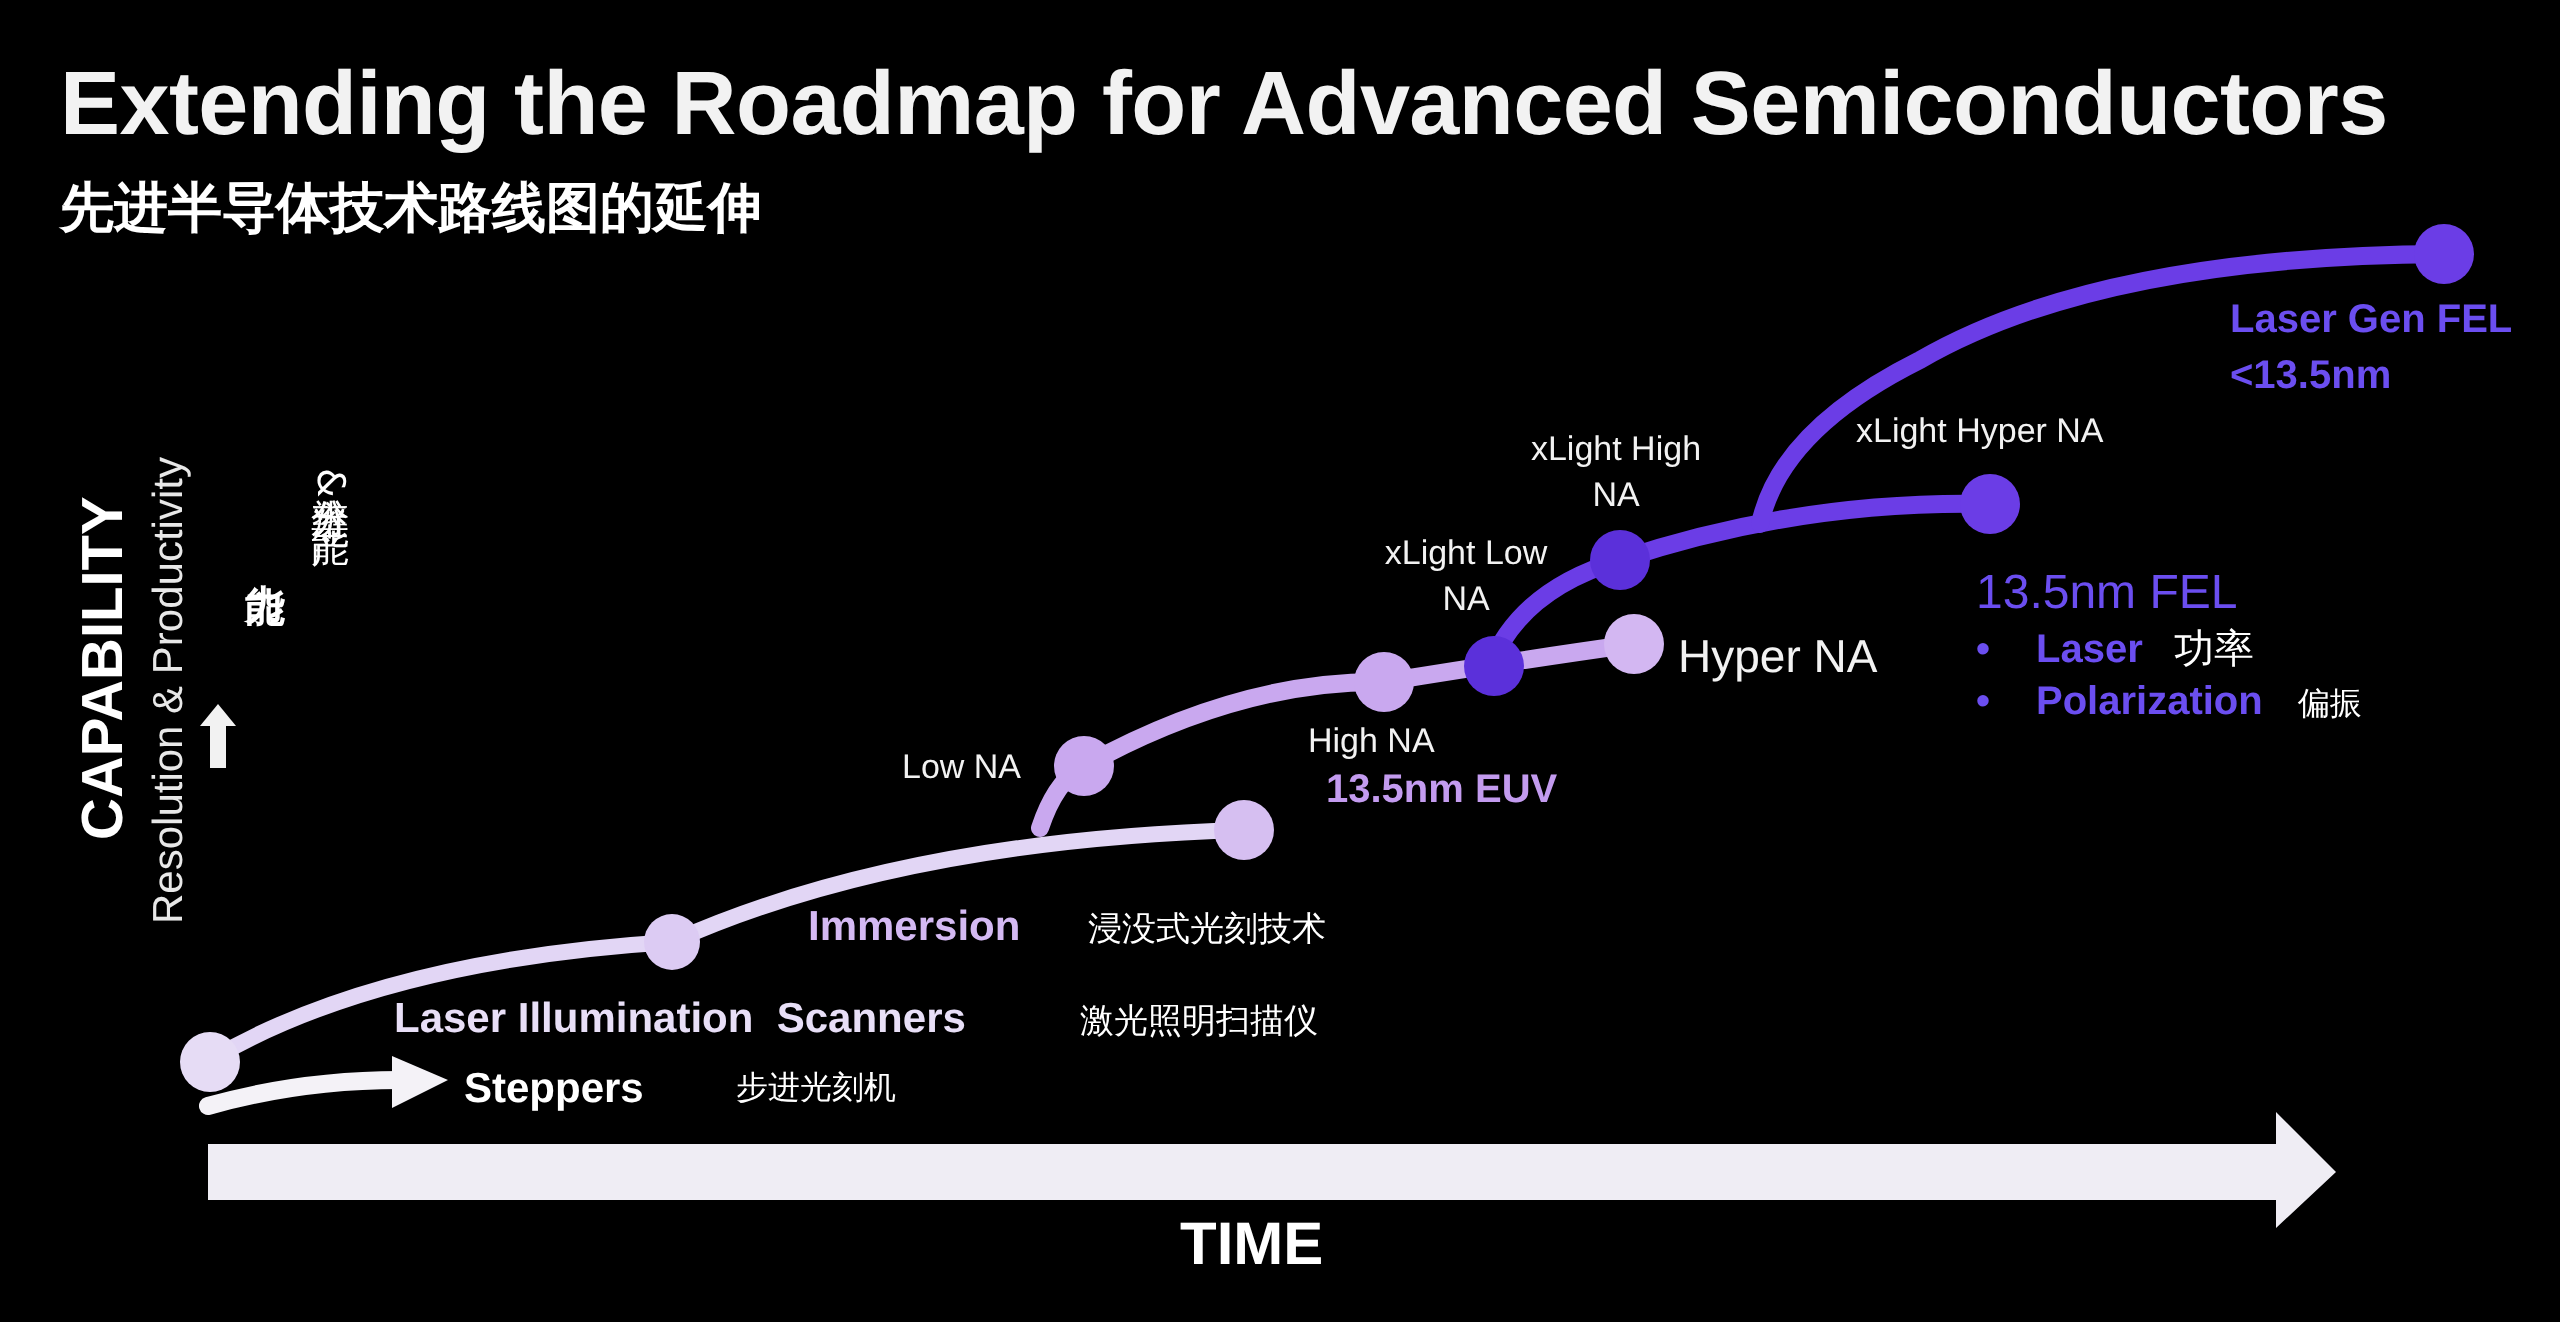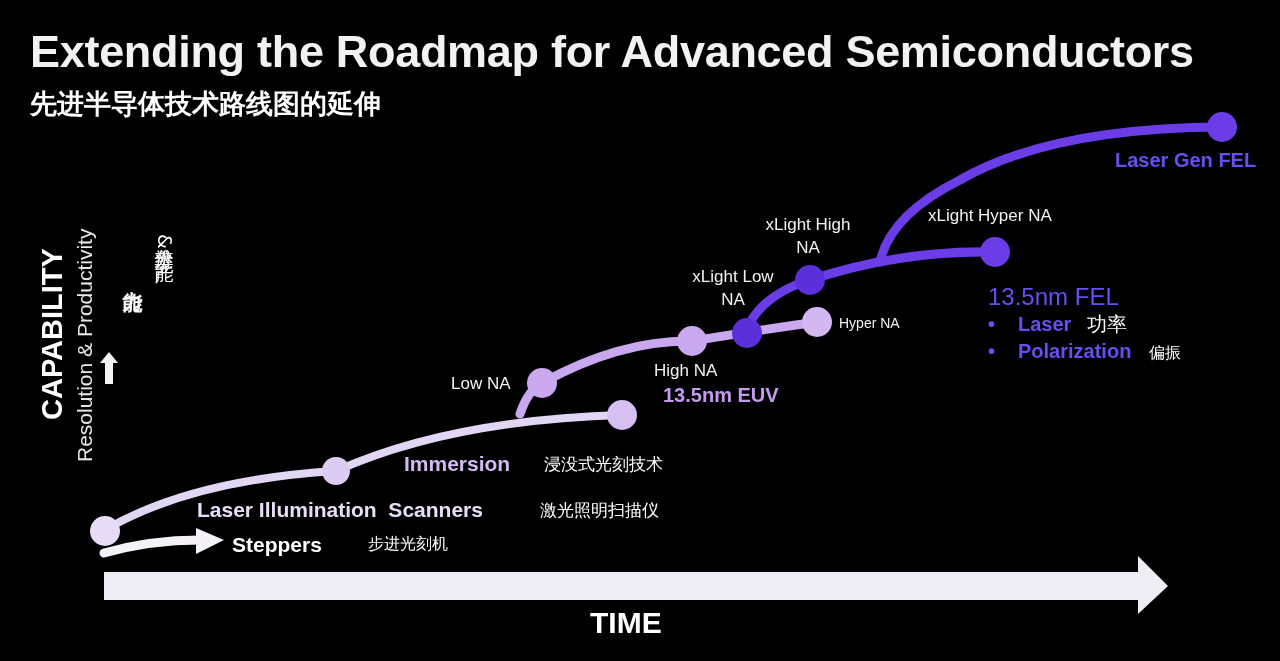--- a/index.html
+++ b/index.html
@@ -54,21 +54,21 @@
 
 <div class="lbl" style="left:197px;top:498px;font-size:21px;font-weight:700;color:#e8dff7;white-space:pre;">Laser Illumination  Scanners</div>
 <div class="lbl" style="left:540px;top:499px;font-size:17px;font-family:'DejaVu Sans',sans-serif;">激光照明扫描仪</div>
 
 <div class="lbl" style="left:404px;top:452px;font-size:21px;font-weight:700;color:#d4b9f3;">Immersion</div>
 <div class="lbl" style="left:544px;top:453px;font-size:17px;font-family:'DejaVu Sans',sans-serif;">浸没式光刻技术</div>
 
 <div class="lbl" style="left:451px;top:374px;font-size:17px;color:#f2f2f2;">Low NA</div>
 <div class="lbl" style="left:654px;top:361px;font-size:17px;color:#f2f2f2;">High NA</div>
 <div class="lbl" style="left:663px;top:384px;font-size:20px;font-weight:700;color:#c39bef;">13.5nm EUV</div>
-<div class="lbl" style="left:839px;top:315px;font-size:14px;color:#f2f2f2;">Hyper NA</div>
+<div class="lbl" style="left:839px;top:315px;font-size:23px;color:#f2f2f2;">Hyper NA</div>
 
 <div class="lbl" style="left:683px;top:265px;font-size:17px;color:#f2f2f2;text-align:center;width:100px;line-height:23px;">
   <div>xLight Low</div>
   <div>NA</div>
 </div>
 <div class="lbl" style="left:755px;top:213px;font-size:17px;color:#f2f2f2;text-align:center;width:106px;line-height:23px;">
   <div>xLight High</div>
   <div>NA</div>
 </div>
 <div class="lbl" style="left:928px;top:206px;font-size:17px;color:#f2f2f2;">xLight Hyper NA</div>
@@ -78,15 +78,16 @@
   <span style="display:inline-block;width:30px;">•</span><span>Laser</span>
   <span style="font-weight:400;color:#fff;font-size:20px;margin-left:10px;font-family:'DejaVu Sans',sans-serif;">功率</span>
 </div>
 <div class="lbl" style="left:988px;top:340px;font-size:20px;font-weight:700;color:#6b4ef0;">
   <span style="display:inline-block;width:30px;">•</span><span>Polarization</span>
   <span style="font-weight:400;color:#fff;font-size:16px;margin-left:12px;font-family:Liberation Sans, sans-serif;">偏振</span>
 </div>
 
 <div class="lbl" style="left:1115px;top:146px;font-size:20px;font-weight:700;color:#6b4ef0;line-height:28px;">
   <div>Laser Gen FEL</div>
+  <div>&lt;13.5nm</div>
 </div>
 
 <div class="lbl" style="left:590px;top:606px;font-size:30px;font-weight:700;color:#fff;">TIME</div>
 
 </body></html>

